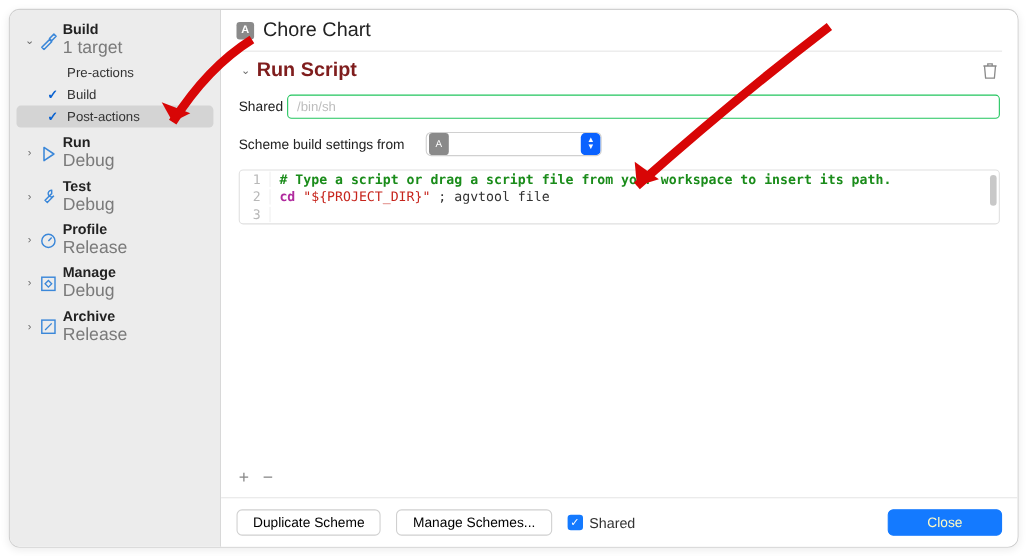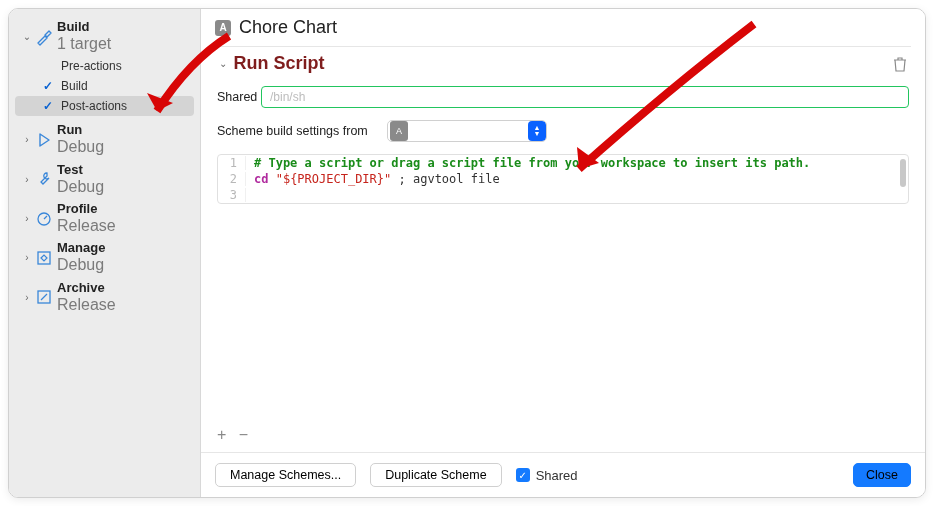--- a/index.html
+++ b/index.html
@@ -201,22 +201,22 @@
   border: 1px solid #d0d0d0;
   background: #fff;
   border-radius: 5px;
   padding: 4px 14px;
   font-size: 12.5px;
   cursor: pointer;
 }
 .btn.primary {
   background: #147aff;
   border-color: #147aff;
-  color: #000000;
-  padding: 4px 12px;
+  color: #fef9c3;
+  padding: 4px 35px;
   margin-left: 33px;
 }
 .shared-block { display:flex; align-items:center; gap:6px; }
 .checkbox {
   width: 14px; height: 14px;
   border-radius: 3px;
   background: #147aff;
   display: inline-flex;
   align-items: center;
   justify-content: center;
@@ -380,22 +380,22 @@
     </div>
 
     <div class="flex-spacer"></div>
 
     <div class="addremove">
       <span>+</span>
       <span>−</span>
     </div>
 
     <div class="footer">
+      <button class="btn">Duplicate Scheme</button>
       <button class="btn">Manage Schemes...</button>
-      <button class="btn">Duplicate Scheme</button>
       <span class="shared-block">
         <span class="checkbox">✓</span>
         <span>Shared</span>
       </span>
       <span class="flex-spacer"></span>
       <button class="btn primary">Close</button>
     </div>
   </div>
 
   <svg class="arrow" style="left:130px; top:22px;" width="100" height="100" viewBox="0 0 100 100">

